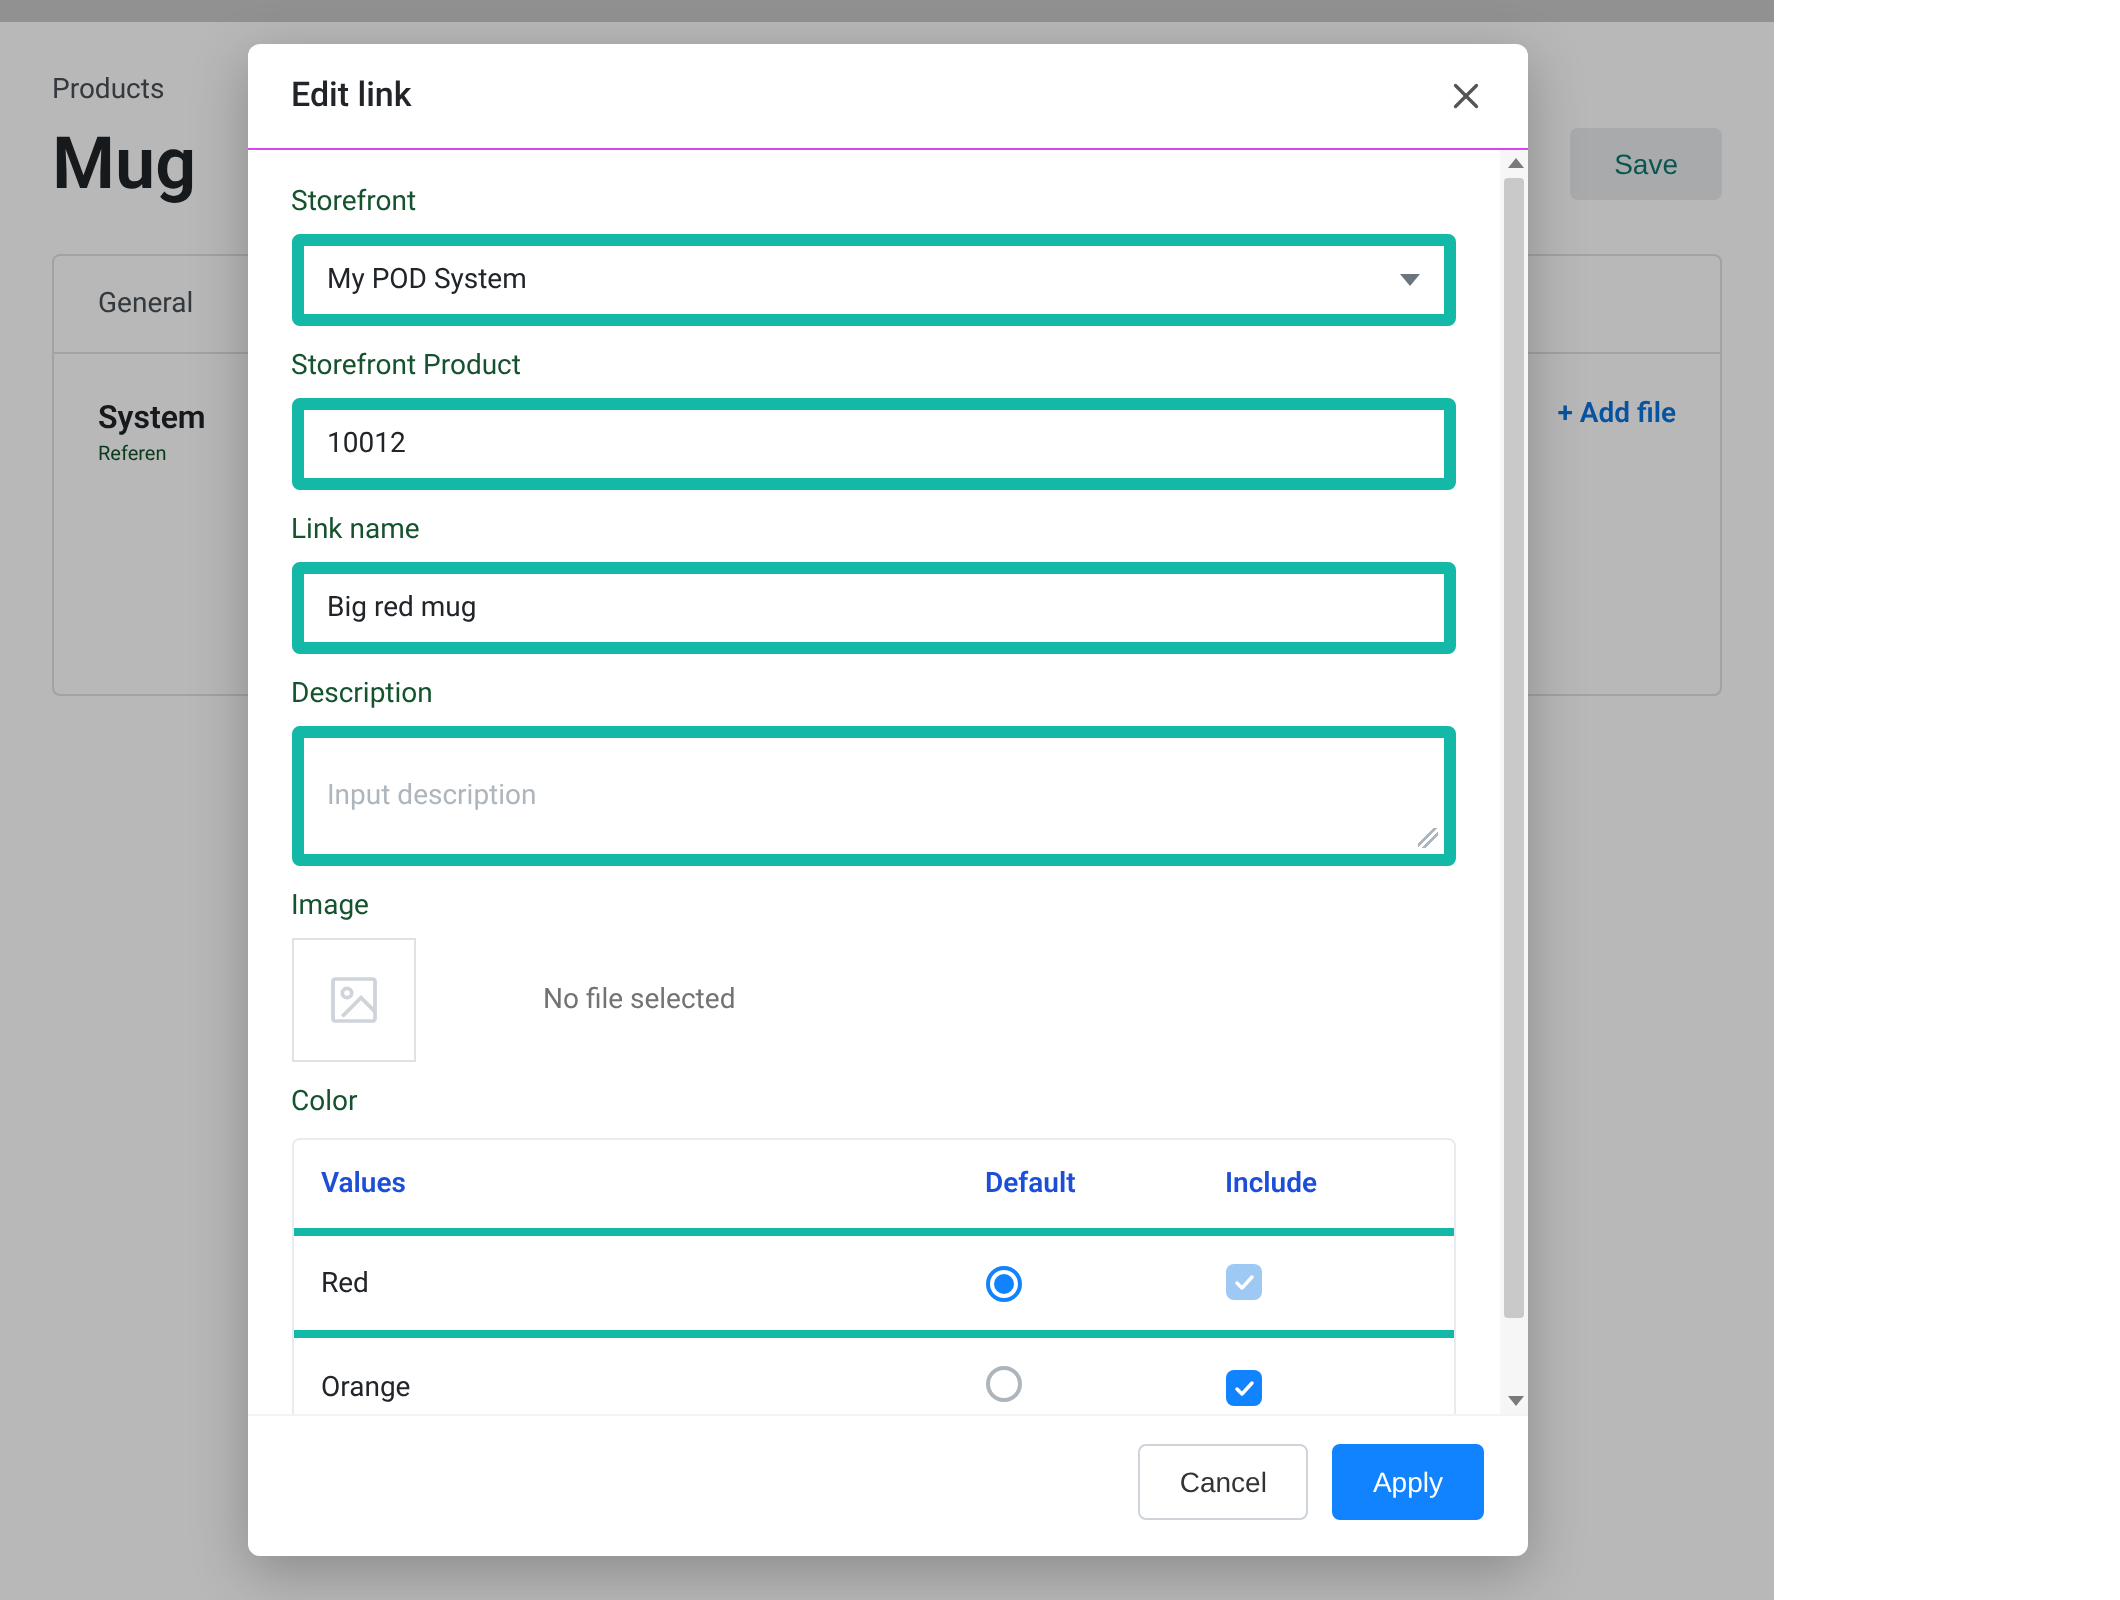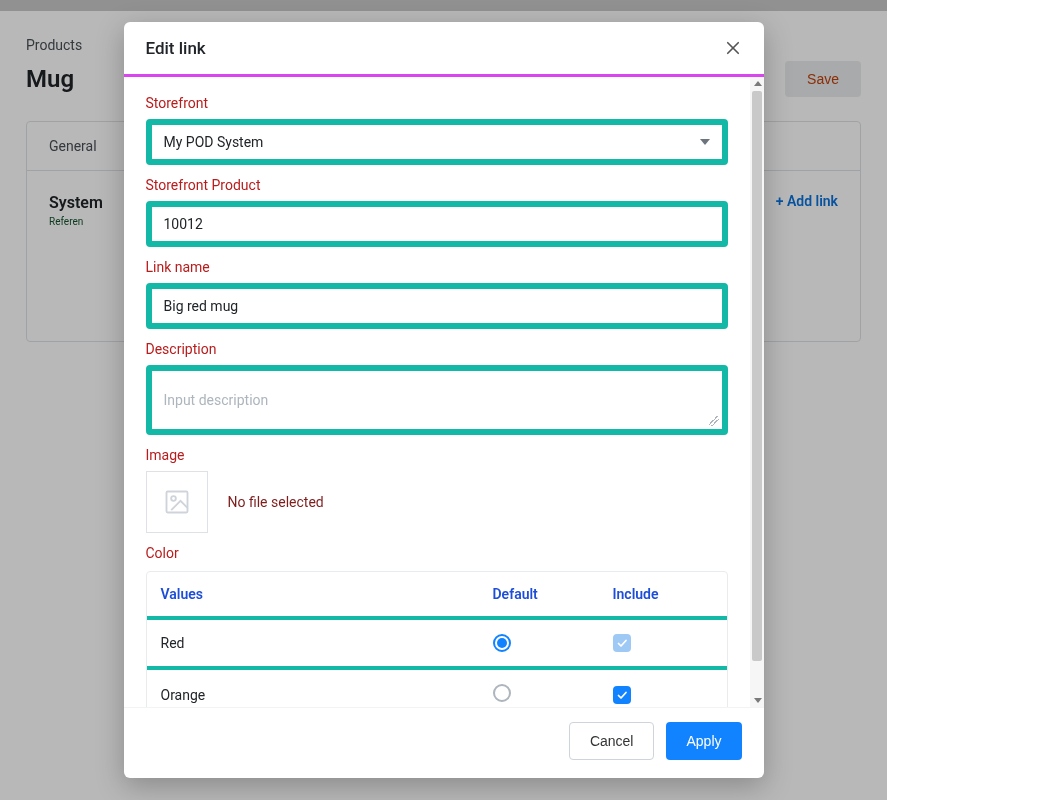--- a/index.html
+++ b/index.html
@@ -3,59 +3,59 @@
 <meta charset="utf-8">
 <style>
   * { box-sizing: border-box; }
   html, body { margin:0; padding:0; font-family: -apple-system, BlinkMacSystemFont, "Segoe UI", Roboto, Helvetica, Arial, sans-serif; font-size:14px; color:#212529; background:#fff; }
   .page { width:887px; height:800px; position:relative; overflow:hidden; }
   .topstrip { height:11px; background:#c9cacb; }
   .bg { background:#fff; }
   .container { padding:14px 26px 0 26px; }
   .crumb { color:#495057; font-size:14px; padding-top:12px; }
   .titlebar { display:flex; align-items:center; justify-content:space-between; margin-top:8px; }
-  .titlebar h1 { font-size:24px; font-weight:600; margin:0; }
+  .titlebar h1 { font-size:36px; font-weight:600; margin:0; }
   .titlebar .actions { display:flex; gap:12px; align-items:center; }
   .btn-textonly { background:none; border:none; color:#495057; font-size:14px; padding:8px 12px; cursor:pointer; }
-  .btn-save { background:#e9ecef; color:#c2410c; border:none; border-radius:4px; padding:10px 22px; font-size:14px;margin-left:16px; }
+  .btn-save { background:#e9ecef; color:#0f766e; border:none; border-radius:4px; padding:10px 22px; font-size:14px;margin-left:16px; }
   .panel { border:1px solid #dee2e6; border-radius:4px; margin-top:24px; }
   .panel-tabs { padding:16px 22px; border-bottom:1px solid #dee2e6; color:#495057; }
   .panel-body { padding:22px; display:flex; justify-content:space-between; align-items:flex-start; height:170px; }
   .panel-body .head { font-size:16px; font-weight:600; }
   .panel-body .sub { color:#14532d; font-size:10px; margin-top:4px; }
   .addlink { color:#0b74de; font-weight:600; font-size:14px; cursor:pointer; }
 
   
   .backdrop { position:absolute; inset:0; background:rgba(0,0,0,0.28); }
   .modal { position:absolute; top:22px; left:50%; transform:translateX(-50%); width:640px; background:#fff; border-radius:6px; box-shadow:0 8px 28px rgba(0,0,0,0.25); display:flex; flex-direction:column; max-height:756px; }
-  .modal-head { padding:16px 22px; display:flex; align-items:center; justify-content:space-between; border-bottom:3px solid #d946ef; font-size:17px; font-weight:500; }
+  .modal-head { padding:16px 22px; display:flex; align-items:center; justify-content:space-between; border-bottom:1px solid #d946ef; font-size:17px; font-weight:500; }
   .close-x { cursor:pointer; color:#495057; display:flex; }
   .modal-body-wrap { display:flex; flex:1; min-height:0; }
   .modal-body { padding:6px 22px 0 22px; overflow:hidden; flex:1; }
   .vscroll { width:14px; background:#f6f6f6; position:relative; border-top-right-radius:0; }
   .vscroll::before, .vscroll::after { content:""; position:absolute; left:4px; width:0; height:0; border-left:4px solid transparent; border-right:4px solid transparent; }
   .vscroll::before { top:4px; border-bottom:5px solid #7a7a7a; }
   .vscroll::after { bottom:4px; border-top:5px solid #7a7a7a; }
   .vscroll .thumb { position:absolute; top:14px; left:2px; right:2px; height:570px; background:#c9c9c9; border-radius:2px; }
 
   .field { margin-top:12px; }
-  .field-label { font-size:14px; color:#b91c1c; margin-bottom:8px; display:block; font-weight:400; }
+  .field-label { font-size:14px; color:#14532d; margin-bottom:8px; display:block; font-weight:400; }
   .input, .select, .textarea {
     display:flex; align-items:center; justify-content:space-between;
     width:100%; border:6px solid #14b8a6; border-radius:4px; padding:9px 12px; font-size:14px; color:#212529; background:#fff;
   }
   .textarea { min-height:70px; align-items:center; position:relative; resize:both; }
   .textarea .ph { color:#adb5bd; }
   .textarea .resize { position:absolute; right:3px; bottom:3px; width:10px; height:10px; background:
     linear-gradient(135deg, transparent 0 40%, #adb5bd 40% 48%, transparent 48% 60%, #adb5bd 60% 68%, transparent 68% 100%); }
   .select .caret { width:0; height:0; border-left:5px solid transparent; border-right:5px solid transparent; border-top:6px solid #6c757d; }
 
   .img-row { display:flex; align-items:center; gap:20px; margin-top:8px; }
   .img-thumb { width:62px; height:62px; border:1px solid #dee2e6; display:flex; align-items:center; justify-content:center; color:#ced4da; }
-  .img-helper { color:#7f1d1d; }
+  .img-helper { color:#737373;margin-left:44px; }
 
   .grid { border:1px solid #e9ecef; border-radius:4px; margin-top:10px; }
   .grid-row { display:flex; align-items:center; padding:14px 14px; border-top:4px solid #14b8a6; }
   .grid-row:first-child { border-top:none; font-weight:600; color:#1d4ed8; }
   .col-values { flex:1; }
   .col-default { width:120px; }
   .col-include { width:100px; }
 
   .radio { width:18px; height:18px; border:2px solid #adb5bd; border-radius:50%; display:inline-flex; align-items:center; justify-content:center; cursor:pointer; }
   .radio.on { border-color:#1283ff; }
@@ -87,21 +87,21 @@
         </div>
       </div>
 
       <div class="panel">
         <div class="panel-tabs">General</div>
         <div class="panel-body">
           <div>
             <div class="head">System</div>
             <div class="sub">Referen</div>
           </div>
-          <div class="addlink">+ Add link</div>
+          <div class="addlink">+ Add file</div>
         </div>
       </div>
     </div>
   </div>
 
   <div class="backdrop"></div>
 
   <div class="modal">
     <div class="modal-head">
       <span>Edit link</span>

